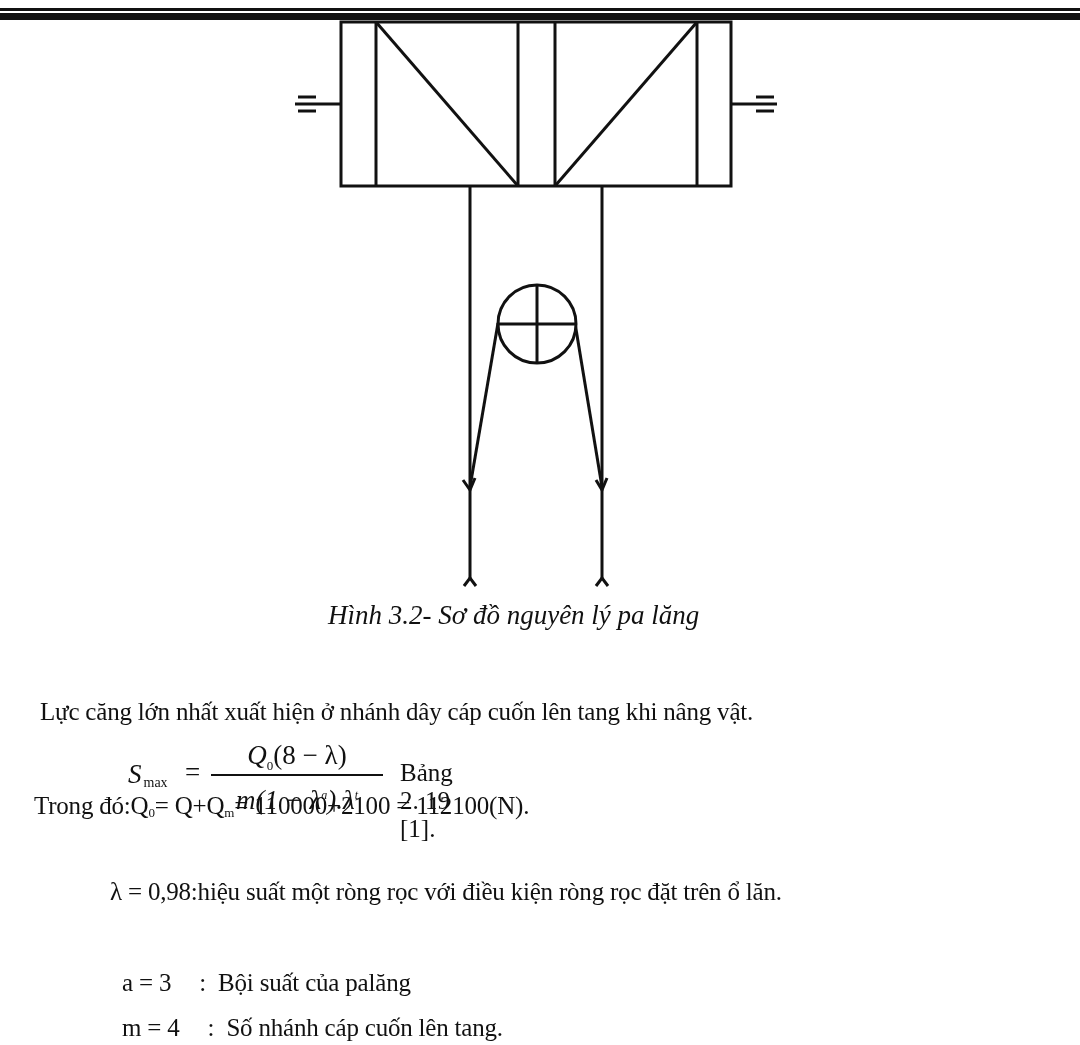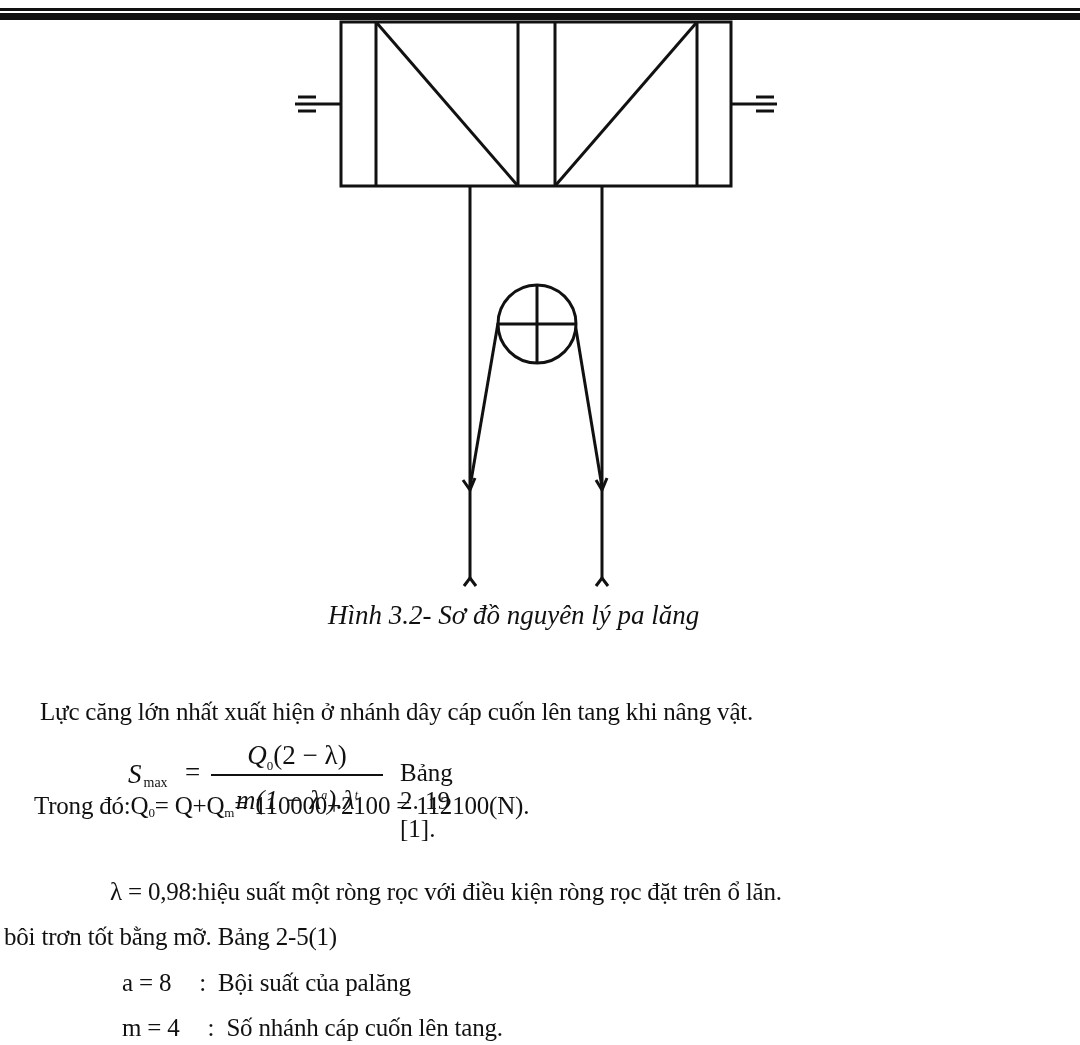--- a/index.html
+++ b/index.html
@@ -89,30 +89,29 @@
   </svg>
 
   <div class="caption">Hình 3.2- Sơ đồ nguyên lý pa lăng</div>
 
   <div class="line p1">Lực căng lớn nhất xuất hiện ở nhánh dây cáp cuốn lên tang khi nâng vật.</div>
 
   <div class="formula">
     <div class="f-lhs"><span>S</span><sub>max</sub></div>
     <div class="f-eq">=</div>
     <div class="f-frac">
-      <div class="f-num"><span>Q</span><sub style="font-size:13px;font-style:normal;">0</sub><span class="up">(2 − λ)</span></div>
+      <div class="f-num"><span>Q</span><sub style="font-size:13px;font-style:normal;">0</sub><span class="up">(8 − λ)</span></div>
       <div class="f-bar"></div>
       <div class="f-den"><span>m</span><span>(1 − λ</span><sup>a</sup><span>).λ</span><sup>t</sup></div>
     </div>
     <div class="f-ref">Bảng 2. 19 [1].</div>
   </div>
 
   <div class="line p2"><span>Trong đó:Q</span><sub>0</sub><span>= Q+Q</span><sub>m</sub><span>= 110000+2100 = 112100(N).</span></div>
 
   <div class="line p3">λ = 0,98:hiệu suất một ròng rọc với điều kiện ròng rọc đặt trên ổ lăn.</div>
 
-  <div class="line p4">bôi trơn tốt bằng mỡ.  Bảng 2-5(1)</div>
 
-  <div class="line p5"><span>a = 8</span><span class="lbl-sep"></span><span>:</span>&nbsp;&nbsp;<span>Bội suất của palăng</span></div>
+  <div class="line p5"><span>a = 3</span><span class="lbl-sep"></span><span>:</span>&nbsp;&nbsp;<span>Bội suất của palăng</span></div>
 
   <div class="line p6"><span>m = 4</span><span class="lbl-sep"></span><span>:</span>&nbsp;&nbsp;<span>Số nhánh cáp cuốn lên tang.</span></div>
 
 </div>
 
 </body></html>

